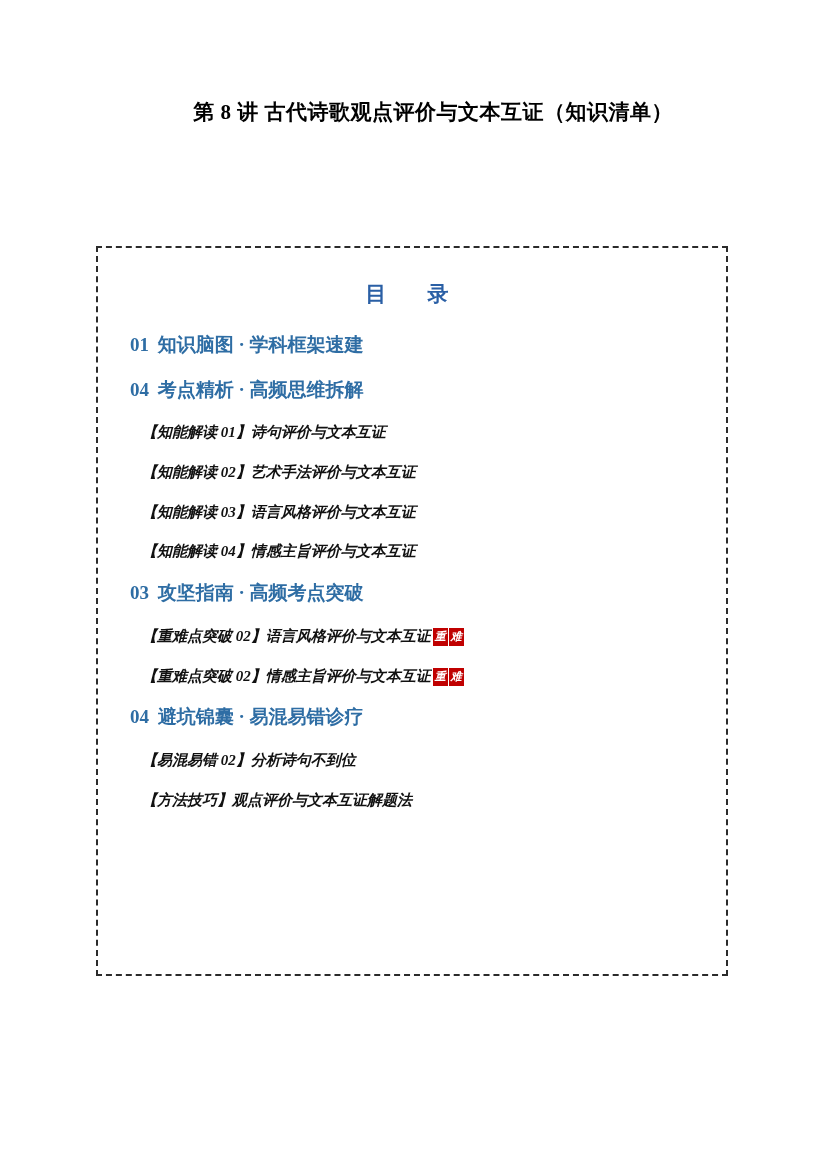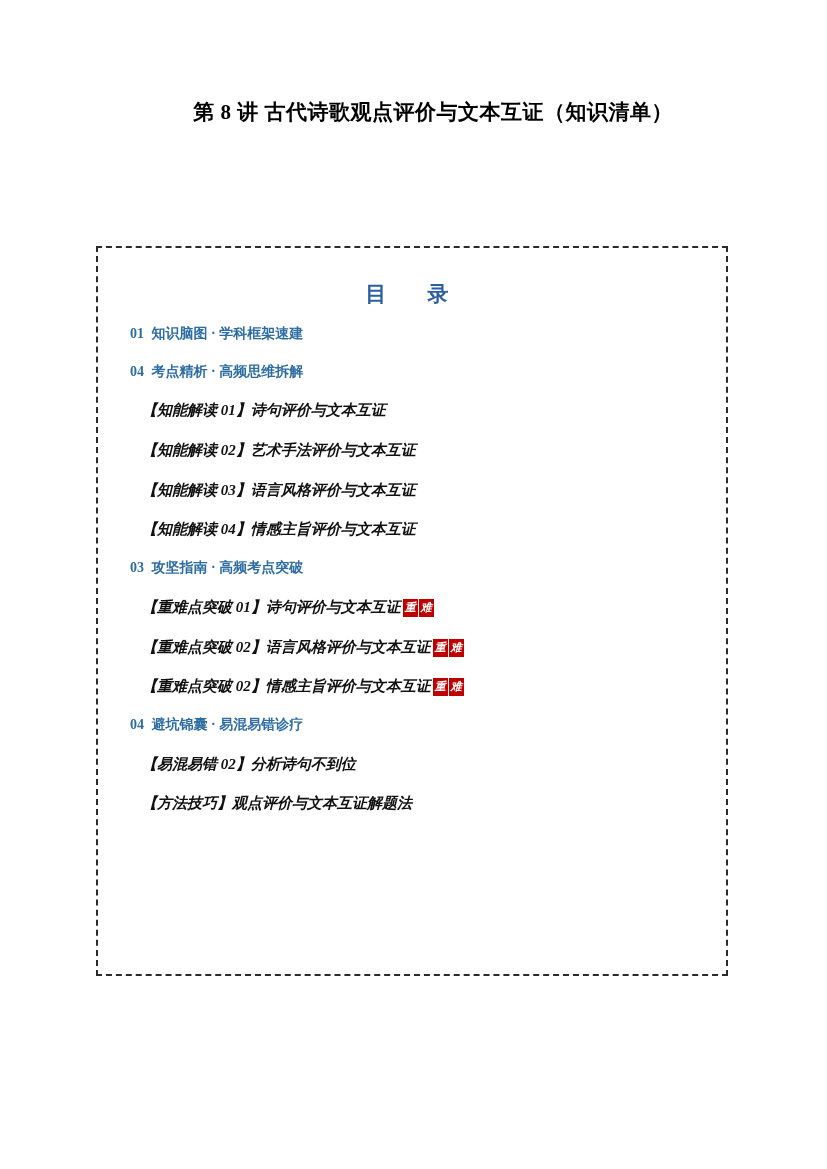--- a/index.html
+++ b/index.html
@@ -41,25 +41,25 @@
     box-sizing: border-box;
     border: 2px dashed #2b2b2b;
     padding: 22px 26px 10px 26px;
   }
   .toc-heading {
     text-align: center;
     color: #2a5fa5;
     font-size: 21px;
     font-weight: bold;
     letter-spacing: 10px;
-    margin: 10px 0 10px 0;
+    margin: 10px 0 18px 0;
   }
   .section-line {
     color: #2e6da4;
-    font-size: 14px;
+    font-size: 19px;
     font-weight: bold;
     margin: 0 0 6px 6px;
     padding: 6px 0 6px 0;
     line-height: 1.4;
     font-family: "Liberation Serif", "DejaVu Serif", serif;
   }
   .section-line .num {
     font-family: "Liberation Serif", "DejaVu Serif", serif;
     margin-right: 4px;
   }
@@ -114,23 +114,20 @@
     <div class="item-line">【知能解读 01】诗句评价与文本互证</div>
     <div class="item-line">【知能解读 02】艺术手法评价与文本互证</div>
     <div class="item-line">【知能解读 03】语言风格评价与文本互证</div>
     <div class="item-line">【知能解读 04】情感主旨评价与文本互证</div>
 
     <div class="section-line">
       <span class="num">03</span>
       <span>攻坚指南 · 高频考点突破</span>
     </div>
     <div class="item-line">
-      <span>【重难点突破 01】诗句评价与文本互证</span><span class="badge"><span>重</span><span>难</span></span>
-    </div>
-    <div class="item-line">
       <span>【重难点突破 02】语言风格评价与文本互证</span><span class="badge"><span>重</span><span>难</span></span>
     </div>
     <div class="item-line">
       <span>【重难点突破 02】情感主旨评价与文本互证</span><span class="badge"><span>重</span><span>难</span></span>
     </div>
 
     <div class="section-line">
       <span class="num">04</span>
       <span>避坑锦囊 · 易混易错诊疗</span>
     </div>

